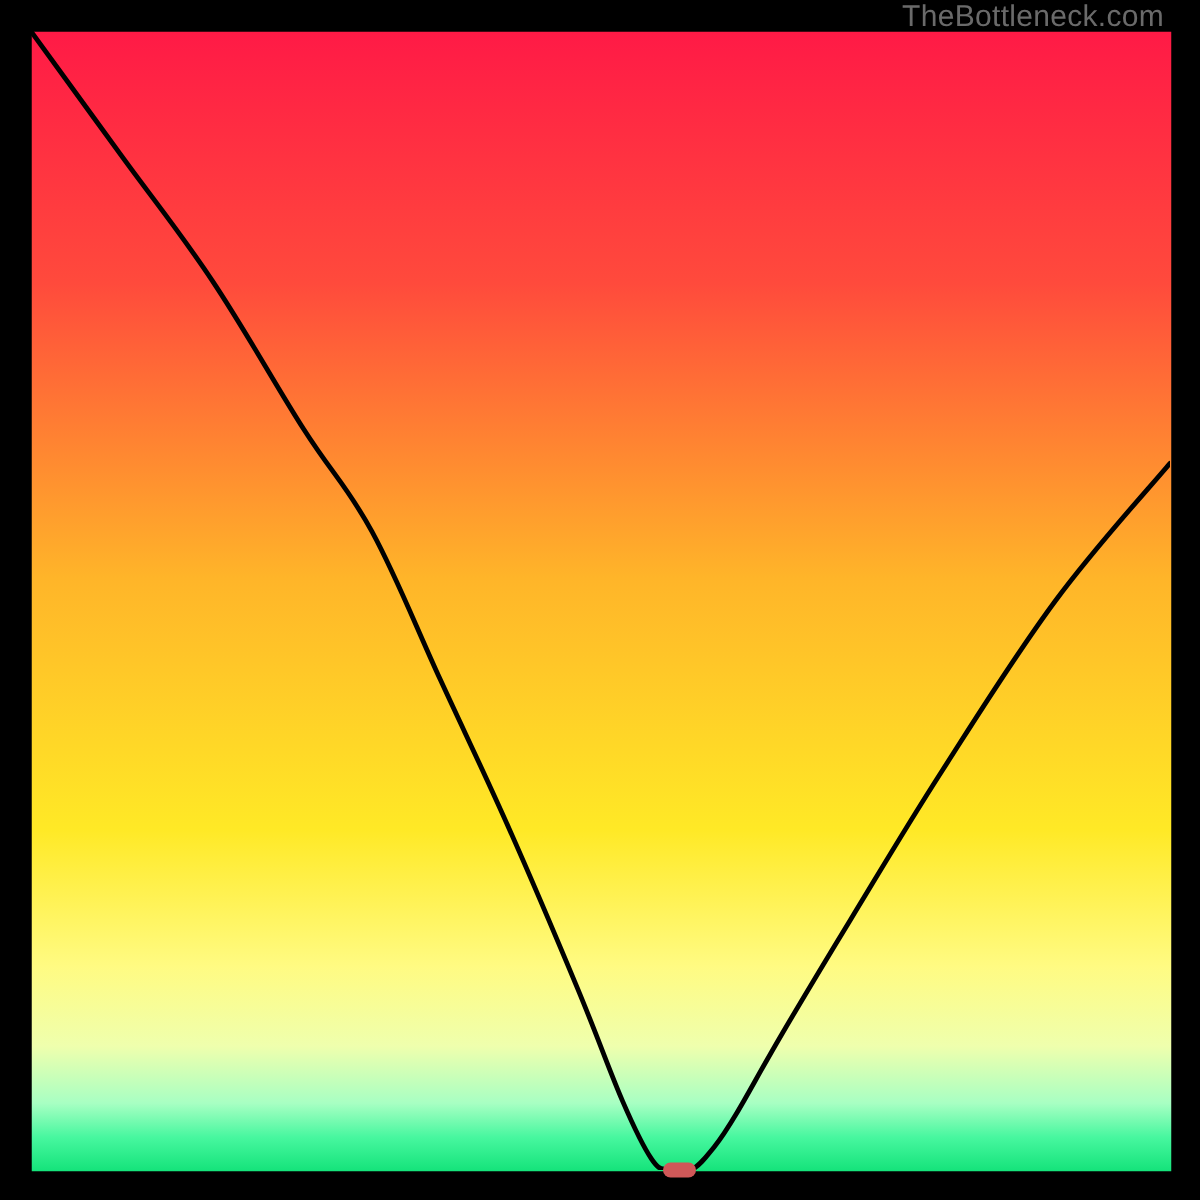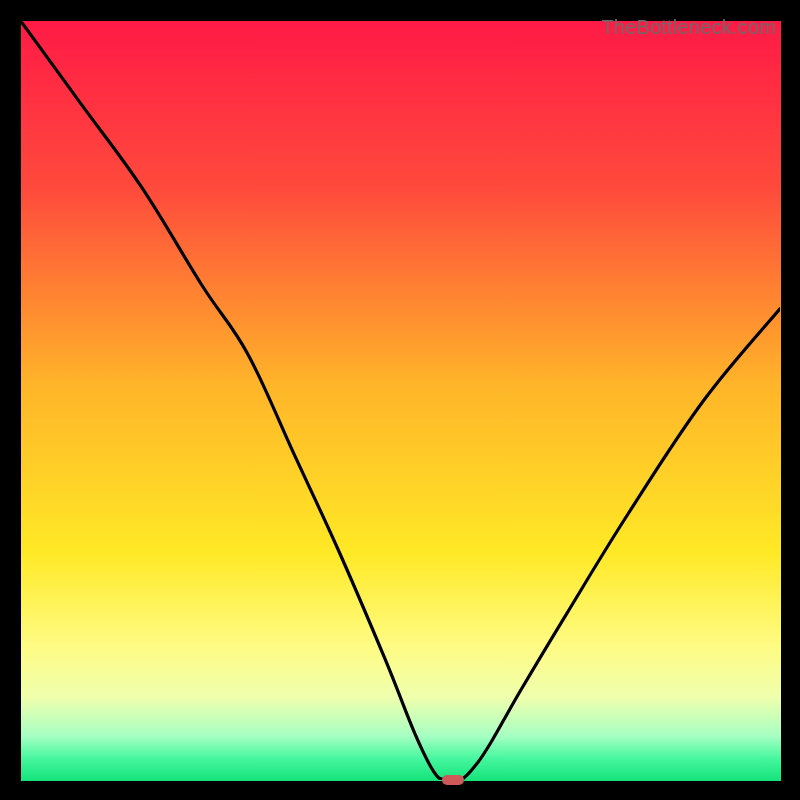--- a/index.html
+++ b/index.html
@@ -24,21 +24,21 @@
     height: 760px;
     overflow: hidden;
     border: 1px solid #000;
   }
   .gradient-bg {
     position: absolute;
     inset: 0;
   }
   .watermark {
     position: absolute;
-    top: 16px;
+    top: 0px;
     right: 24px;
     color: #6a6a6a;
     font-size: 20px;
     font-weight: 500;
     letter-spacing: 0.2px;
     z-index: 5;
   }
   svg.curve {
     position: absolute;
     left: 20px;

